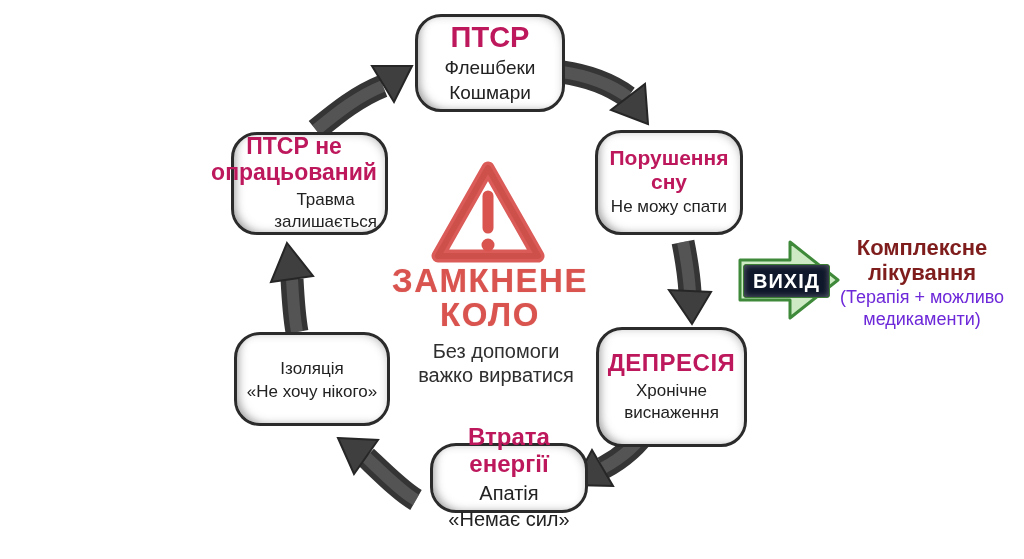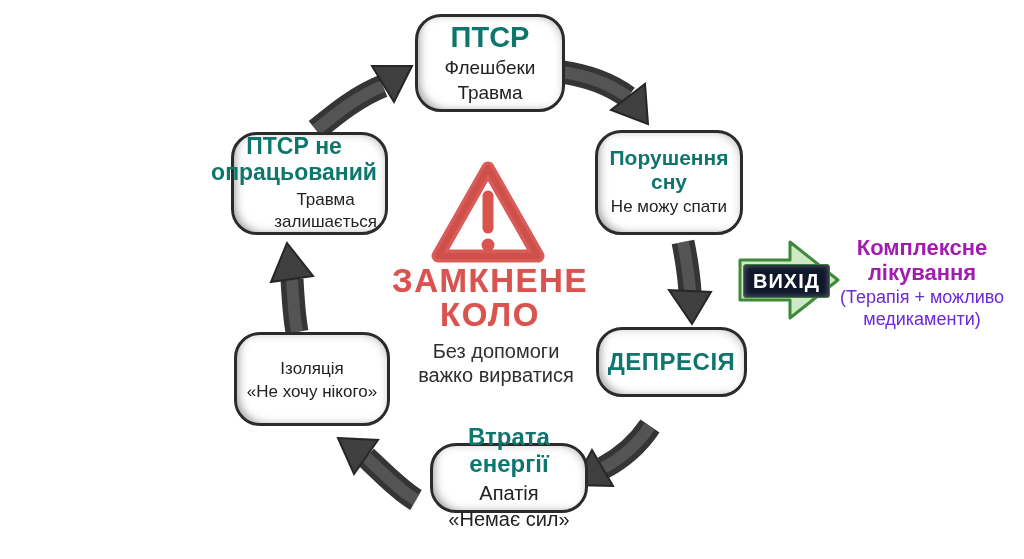--- a/index.html
+++ b/index.html
@@ -9,29 +9,29 @@
   }
   .overlay{position:absolute;left:0;top:0;width:1024px;height:559px;z-index:1;}
   .node{
     position:absolute;z-index:2;background:#fff;
     border:3px solid #2b2b2b;border-radius:26px;
     display:flex;flex-direction:column;justify-content:center;align-items:center;
     text-align:center;padding:4px 8px;box-sizing:border-box;
     box-shadow:inset 8px -5px 10px -7px rgba(70,70,70,.55),
                inset -6px 6px 10px -8px rgba(70,70,70,.40);
   }
-  .node-title{font-weight:bold;white-space:pre-line;line-height:1.12;color:#0f766e;}
+  .node-title{font-weight:bold;white-space:pre-line;line-height:1.12;color:#be185d;}
   .node-sub{white-space:pre-line;line-height:1.3;color:#222;margin-top:3px;}
   #node-ptsd{left:415px;top:14px;width:150px;height:98px;}
   #node-ptsd .node-title{font-size:29px;}
   #node-ptsd .node-sub{font-size:19px;}
   #node-sleep{left:595px;top:130px;width:148px;height:105px;}
   #node-sleep .node-title{font-size:21px;}
   #node-sleep .node-sub{font-size:17px;}
-  #node-depression{left:596px;top:327px;width:151px;height:70px;}
+  #node-depression{left:596px;top:327px;width:151px;height:120px;}
   #node-depression .node-title{font-size:24px;letter-spacing:.5px;}
   #node-depression .node-sub{font-size:17px;}
   #node-energy{left:430px;top:443px;width:158px;height:70px;}
   #node-energy .node-title{font-size:24px;}
   #node-energy .node-sub{font-size:20px;}
   #node-avoidance{left:234px;top:332px;width:156px;height:94px;}
   #node-avoidance .node-title{font-size:23px;}
   #node-avoidance .node-sub{font-size:17px;}
   #node-unprocessed{left:231px;top:132px;width:157px;height:103px;align-items:flex-end;}
   #node-unprocessed .node-title{font-size:23px;}
@@ -43,21 +43,21 @@
   .center-title{
     font-weight:800;color:#d9534f;font-size:33px;line-height:1.04;
     letter-spacing:1.5px;text-shadow:0 0 1px rgba(217,83,79,.45);
   }
   .center-sub{
     margin-top:6px;font-size:20px;line-height:1.22;color:#2f2f2f;white-space:pre-line;margin-left:12px;
   }
   .treatment{
     position:absolute;z-index:2;left:828px;top:236px;width:188px;text-align:center;
   }
-  .treatment-title{font-weight:bold;font-size:22px;line-height:1.12;white-space:pre-line;color:#a21caf;}
+  .treatment-title{font-weight:bold;font-size:22px;line-height:1.12;white-space:pre-line;color:#7f1d1d;}
   .treatment-sub{font-size:18px;line-height:1.22;white-space:pre-line;color:#6d28d9;margin-top:2px;}
   .exit-label{
     position:absolute;z-index:3;left:743px;top:264px;width:85px;height:32px;
     background:#0f172a;border:1px solid #3c7d34;border-radius:3px;
     display:flex;align-items:center;justify-content:center;
     color:#ffffff;font-weight:800;font-size:20px;letter-spacing:1px;
     box-shadow:inset 0 0 6px rgba(255,255,255,.35);
   }
 </style>
 </head>
@@ -106,31 +106,33 @@
     </g>
 
     <g>
       <polygon points="740,260 790,260 790,242 838,280 790,318 790,300 740,300" fill="#cdeac4" stroke="#3f8a3a" stroke-width="3" stroke-linejoin="round"></polygon>
     </g>
   </svg>
 
   <div class="node" id="node-ptsd">
     <div class="node-title">ПТСР</div>
     <div class="node-sub">Флешбеки
-Травма</div>
+Кошмари</div>
   </div>
 
   <div class="node" id="node-sleep">
     <div class="node-title">Порушення
 сну</div>
     <div class="node-sub">Не можу спати</div>
   </div>
 
   <div class="node" id="node-depression">
     <div class="node-title">ДЕПРЕСІЯ</div>
+    <div class="node-sub">Хронічне
+виснаження</div>
   </div>
 
   <div class="node" id="node-energy">
     <div class="node-title">Втрата енергії</div>
     <div class="node-sub">Апатія
 «Немає сил»</div>
   </div>
 
   <div class="node" id="node-avoidance">
     <div class="node-sub">Ізоляція

